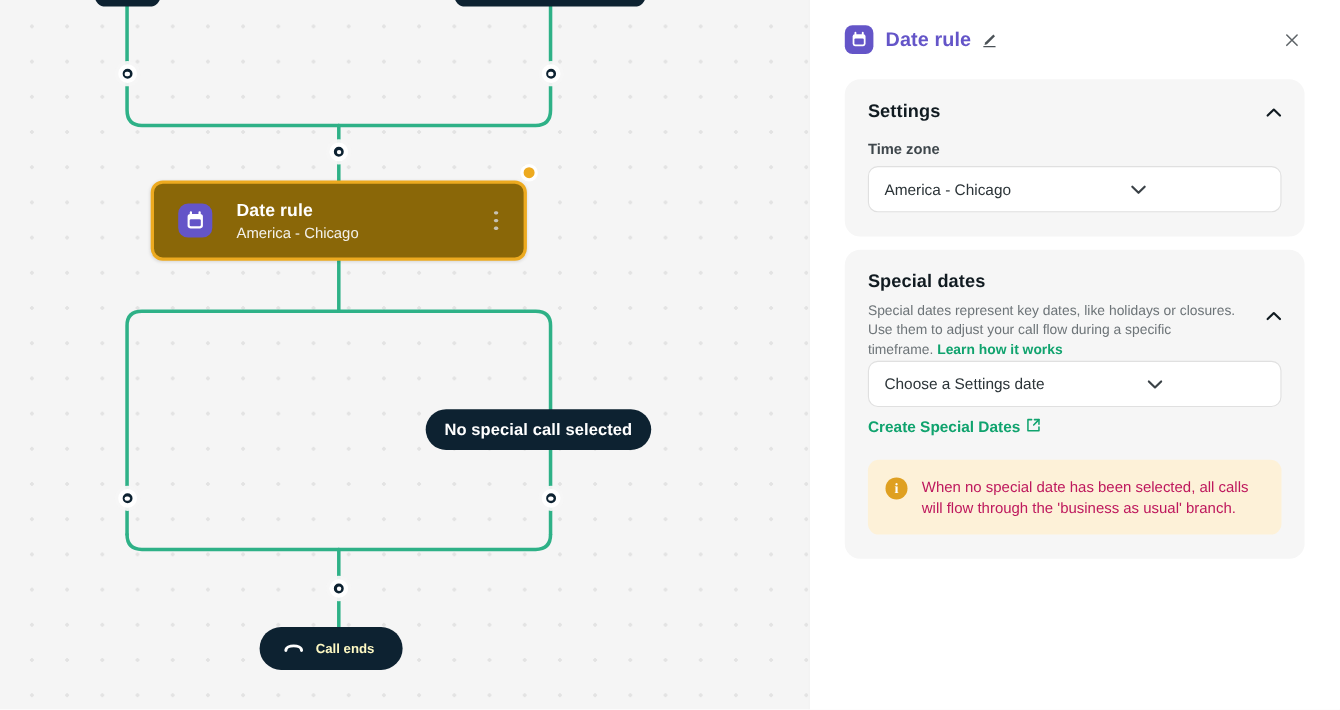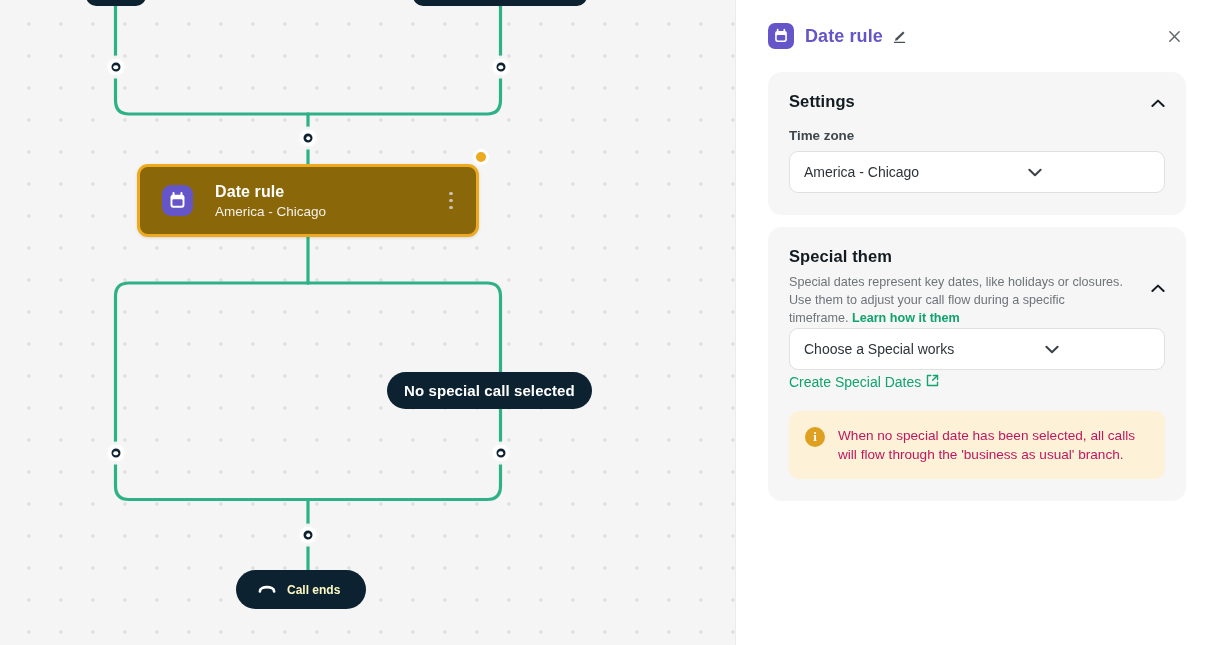--- a/index.html
+++ b/index.html
@@ -187,23 +187,23 @@
     border: 1px solid #e0e0e0;
     border-radius: 9px;
     height: 42px;
     display: flex; align-items: center;
     padding: 0 14px 0 14px;
     cursor: pointer;
   }
   .select span { font-size: 14px; color: #2c3438; flex: 1 1 auto; }
 
   .ext-link {
-    margin-top: 4px;
+    margin-top: 10px;
     display: inline-flex; align-items: center; gap: 5px;
-    color: #10a36e; font-size: 14px; font-weight: normal; cursor: pointer;
+    color: #10a36e; font-size: 14px; font-weight: bold; cursor: pointer;
   }
 
   .callout {
     margin-top: 20px;
     background: #fdf1d8;
     border-radius: 10px;
     padding: 15px 16px;
     display: flex; gap: 13px;
     align-items: flex-start;
   }
@@ -326,32 +326,32 @@
           <svg width="14" height="9" viewBox="0 0 14 9" fill="none">
             <path d="M1.4 1.8 L7 7.2 L12.6 1.8" stroke="#3b4247" stroke-width="2" stroke-linecap="round" stroke-linejoin="round"></path>
           </svg>
         </span>
       </div>
     </div>
 
     <div class="card">
       <div class="card-head">
         <div>
-          <div class="card-title">Special them</div>
-          <div class="card-desc"><span>Special dates represent key dates, like holidays or closures. Use them to adjust your call flow during a specific timeframe. </span><span class="green-link">Learn how it them</span></div>
+          <div class="card-title">Special dates</div>
+          <div class="card-desc"><span>Special dates represent key dates, like holidays or closures. Use them to adjust your call flow during a specific timeframe. </span><span class="green-link">Learn how it works</span></div>
         </div>
         <span class="chev" style="align-self:center;">
           <svg width="14" height="9" viewBox="0 0 14 9" fill="none">
             <path d="M1.4 7 L7 1.6 L12.6 7" stroke="#111b21" stroke-width="2" stroke-linecap="round" stroke-linejoin="round"></path>
           </svg>
         </span>
       </div>
 
       <div class="select">
-        <span>Choose a Special works</span>
+        <span>Choose a Settings date</span>
         <span>
           <svg width="14" height="9" viewBox="0 0 14 9" fill="none">
             <path d="M1.4 1.8 L7 7.2 L12.6 1.8" stroke="#3b4247" stroke-width="2" stroke-linecap="round" stroke-linejoin="round"></path>
           </svg>
         </span>
       </div>
 
       <div class="ext-link">
         <span>Create Special Dates</span>
         <span>

